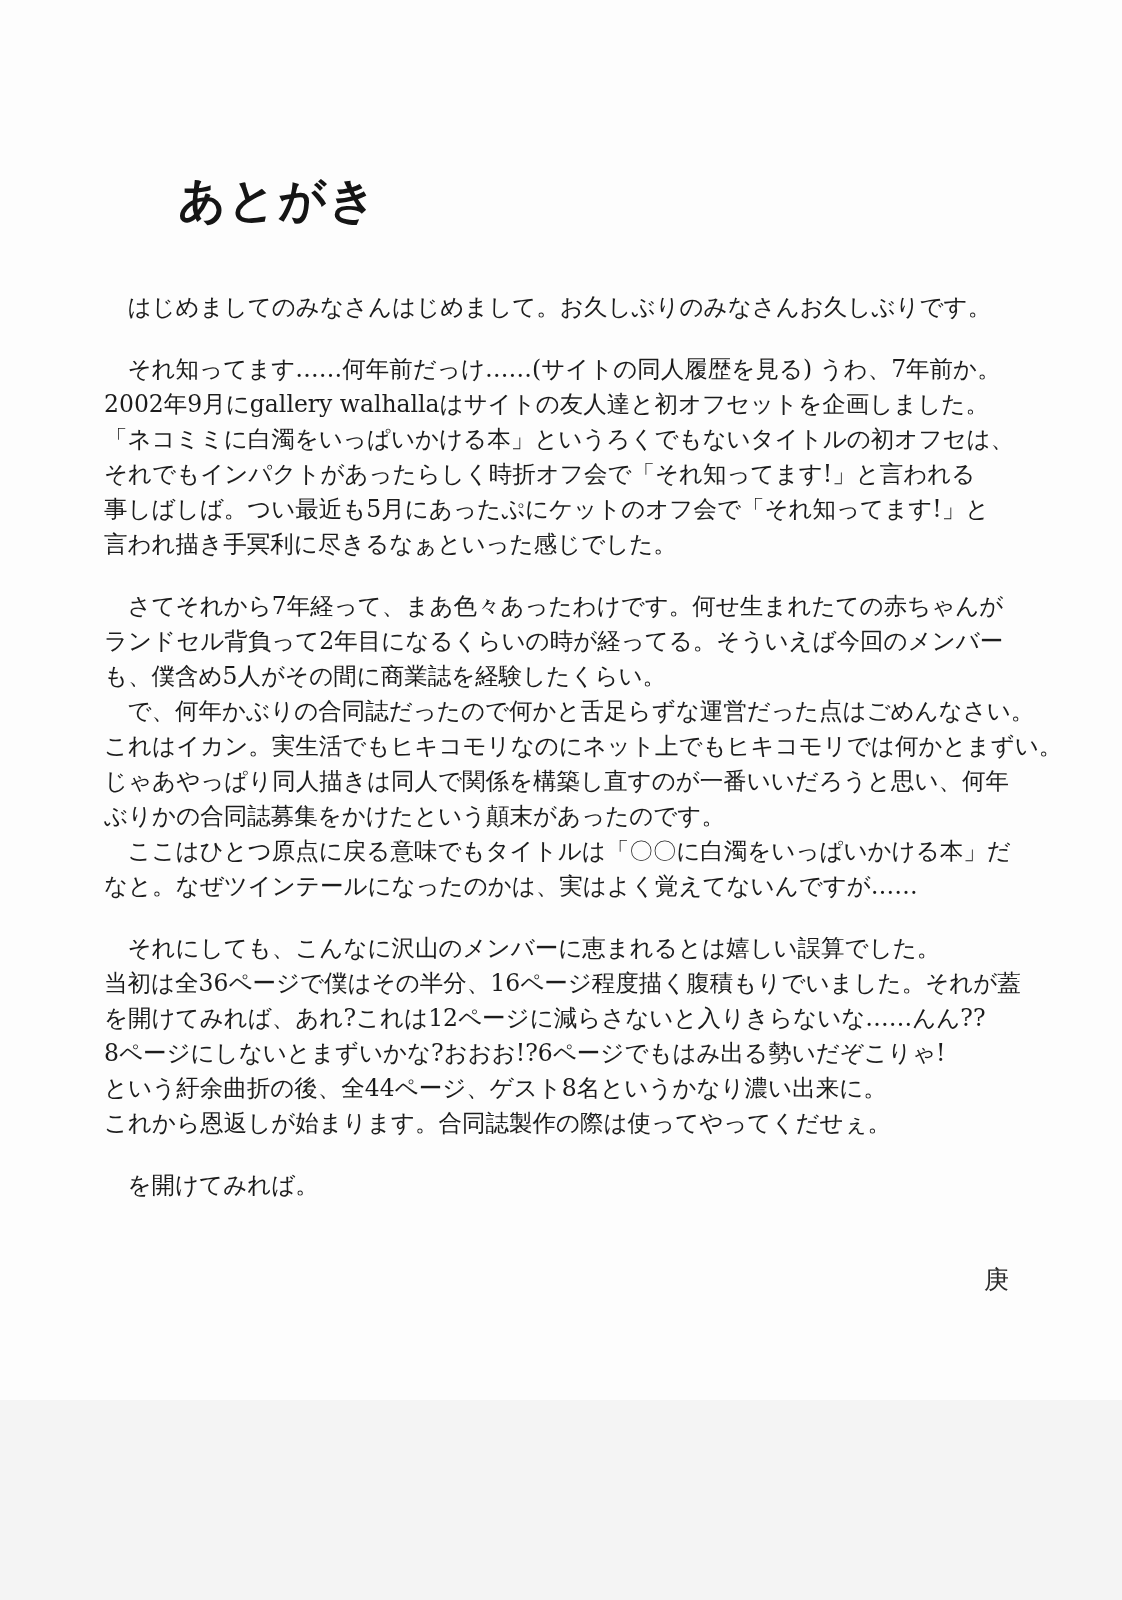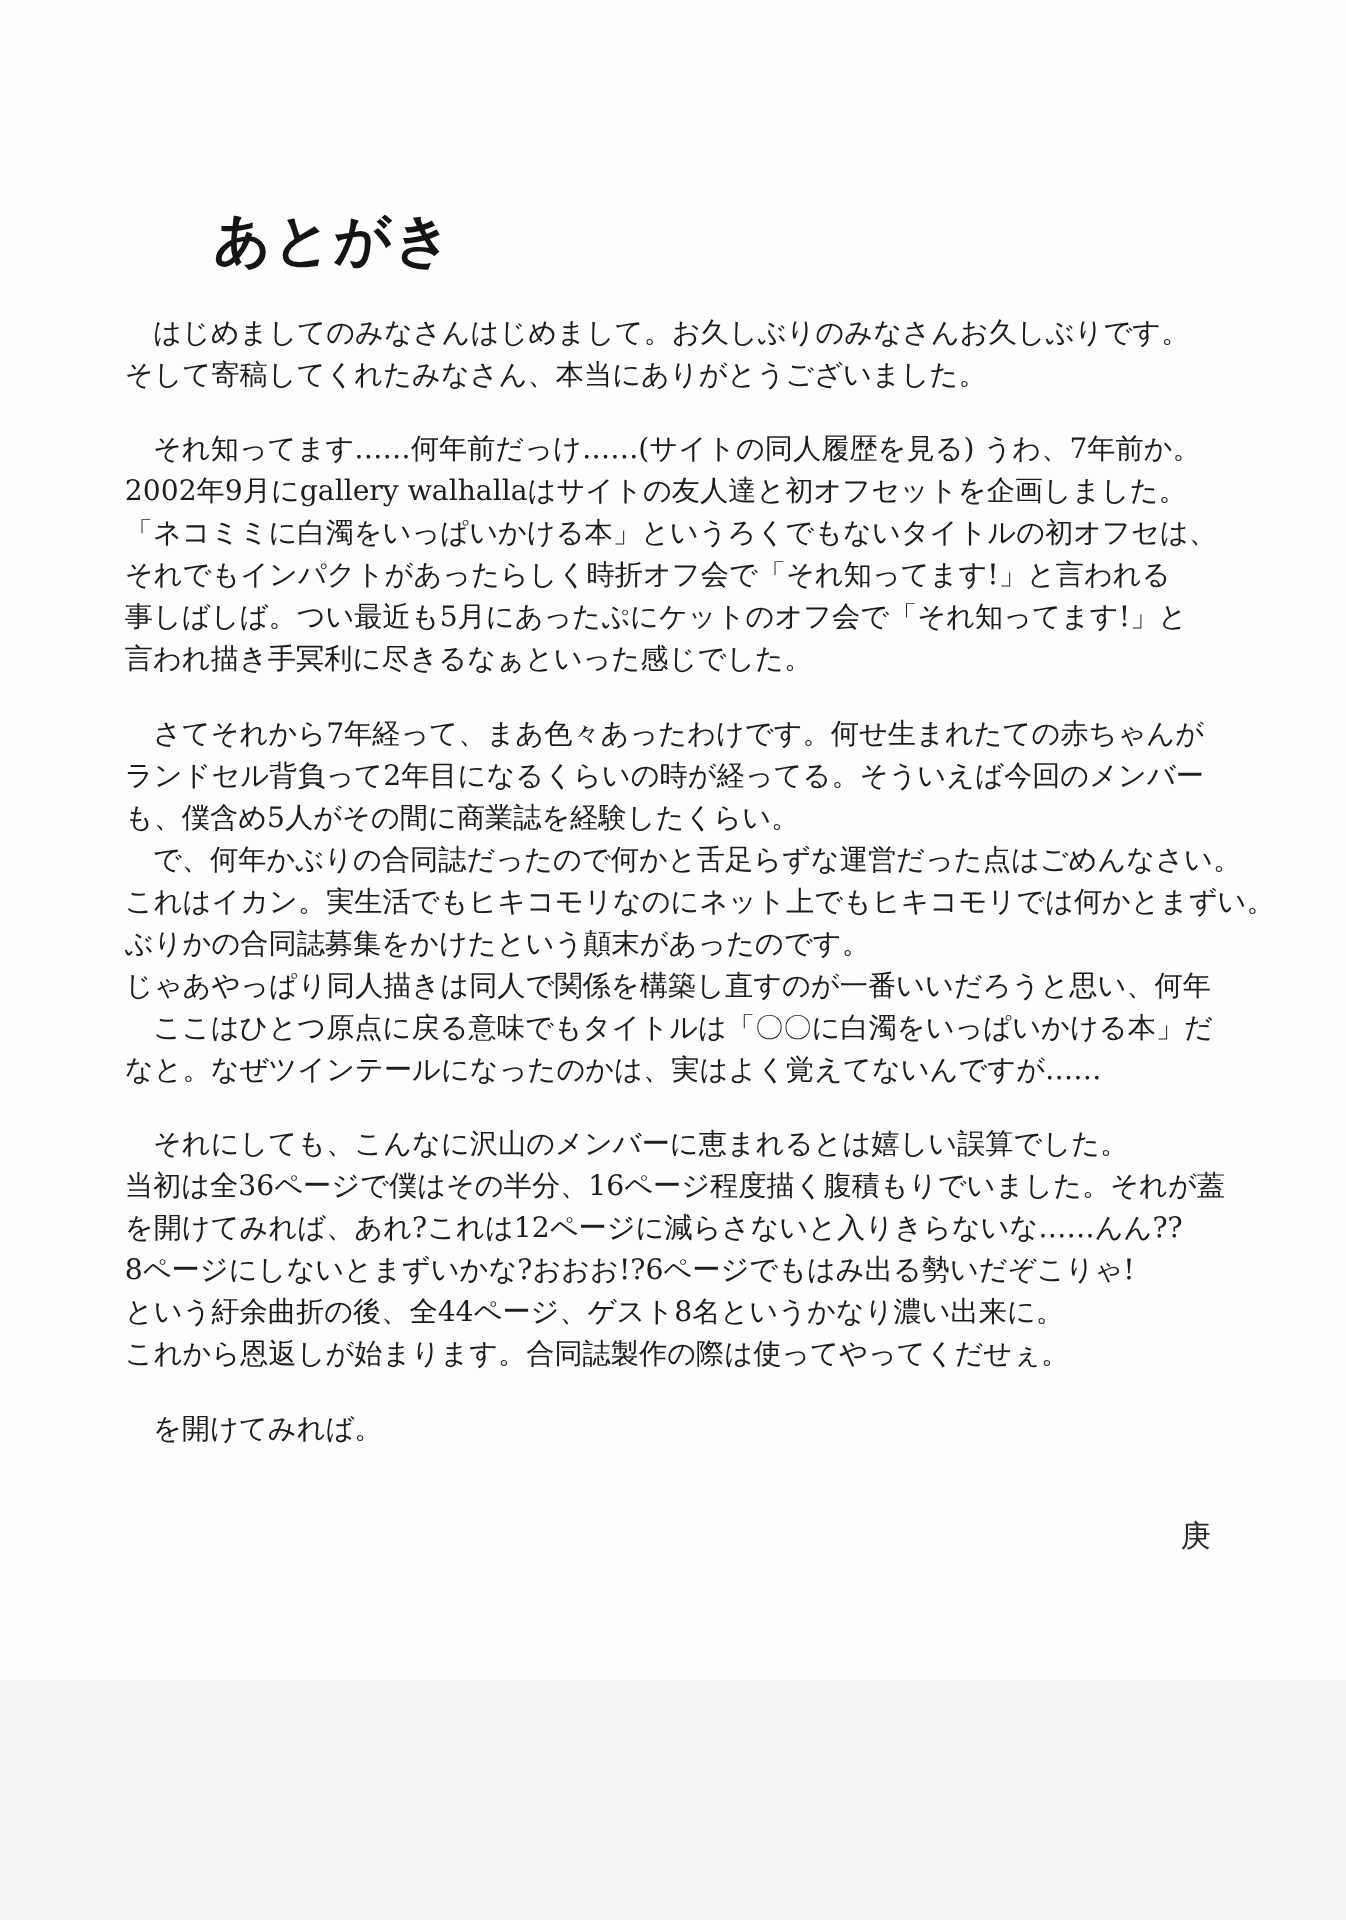--- a/index.html
+++ b/index.html
@@ -23,21 +23,21 @@
     top: 138px;
     font-size: 47px;
     font-weight: 700;
     letter-spacing: 2px;
     color: #151515;
     white-space: pre;
   }
   .body-text {
     position: absolute;
     left: 104px;
-    top: 260px;
+    top: 290px;
     width: 950px;
     font-size: 23.5px;
     line-height: 35px;
     color: #1c1c1c;
   }
   .paragraph {
     margin: 0 0 27px 0;
   }
   .paragraph:nth-child(5) {
     margin-top: 14px;
@@ -55,38 +55,37 @@
   }
 </style>
 </head>
 <body>
 
 <div class="page">
   <h1 class="title">あとがき</h1>
   <div class="body-text">
       <div class="paragraph">
         <div class="line">　はじめましてのみなさんはじめまして。お久しぶりのみなさんお久しぶりです。</div>
-        <div class="line">そして寄稿してくれたみなさん、本当にありがとうございました。</div>
       </div>
       <div class="paragraph">
         <div class="line">　それ知ってます……何年前だっけ……(サイトの同人履歴を見る) うわ、7年前か。</div>
         <div class="line">2002年9月にgallery walhallaはサイトの友人達と初オフセットを企画しました。</div>
         <div class="line">「ネコミミに白濁をいっぱいかける本」というろくでもないタイトルの初オフセは、</div>
         <div class="line">それでもインパクトがあったらしく時折オフ会で「それ知ってます!」と言われる</div>
         <div class="line">事しばしば。つい最近も5月にあったぷにケットのオフ会で「それ知ってます!」と</div>
         <div class="line">言われ描き手冥利に尽きるなぁといった感じでした。</div>
       </div>
       <div class="paragraph">
         <div class="line">　さてそれから7年経って、まあ色々あったわけです。何せ生まれたての赤ちゃんが</div>
         <div class="line">ランドセル背負って2年目になるくらいの時が経ってる。そういえば今回のメンバー</div>
         <div class="line">も、僕含め5人がその間に商業誌を経験したくらい。</div>
         <div class="line">　で、何年かぶりの合同誌だったので何かと舌足らずな運営だった点はごめんなさい。</div>
         <div class="line">これはイカン。実生活でもヒキコモリなのにネット上でもヒキコモリでは何かとまずい。</div>
+        <div class="line">じゃあやっぱり同人描きは同人で関係を構築し直すのが一番いいだろうと思い、何年</div>
         <div class="line">ぶりかの合同誌募集をかけたという顛末があったのです。</div>
-        <div class="line">じゃあやっぱり同人描きは同人で関係を構築し直すのが一番いいだろうと思い、何年</div>
         <div class="line">　ここはひとつ原点に戻る意味でもタイトルは「〇〇に白濁をいっぱいかける本」だ</div>
         <div class="line">なと。なぜツインテールになったのかは、実はよく覚えてないんですが……</div>
       </div>
       <div class="paragraph">
         <div class="line">　それにしても、こんなに沢山のメンバーに恵まれるとは嬉しい誤算でした。</div>
         <div class="line">当初は全36ページで僕はその半分、16ページ程度描く腹積もりでいました。それが蓋</div>
         <div class="line">を開けてみれば、あれ?これは12ページに減らさないと入りきらないな……んん??</div>
         <div class="line">8ページにしないとまずいかな?おおお!?6ページでもはみ出る勢いだぞこりゃ!</div>
         <div class="line">という紆余曲折の後、全44ページ、ゲスト8名というかなり濃い出来に。</div>
         <div class="line">これから恩返しが始まります。合同誌製作の際は使ってやってくだせぇ。</div>

